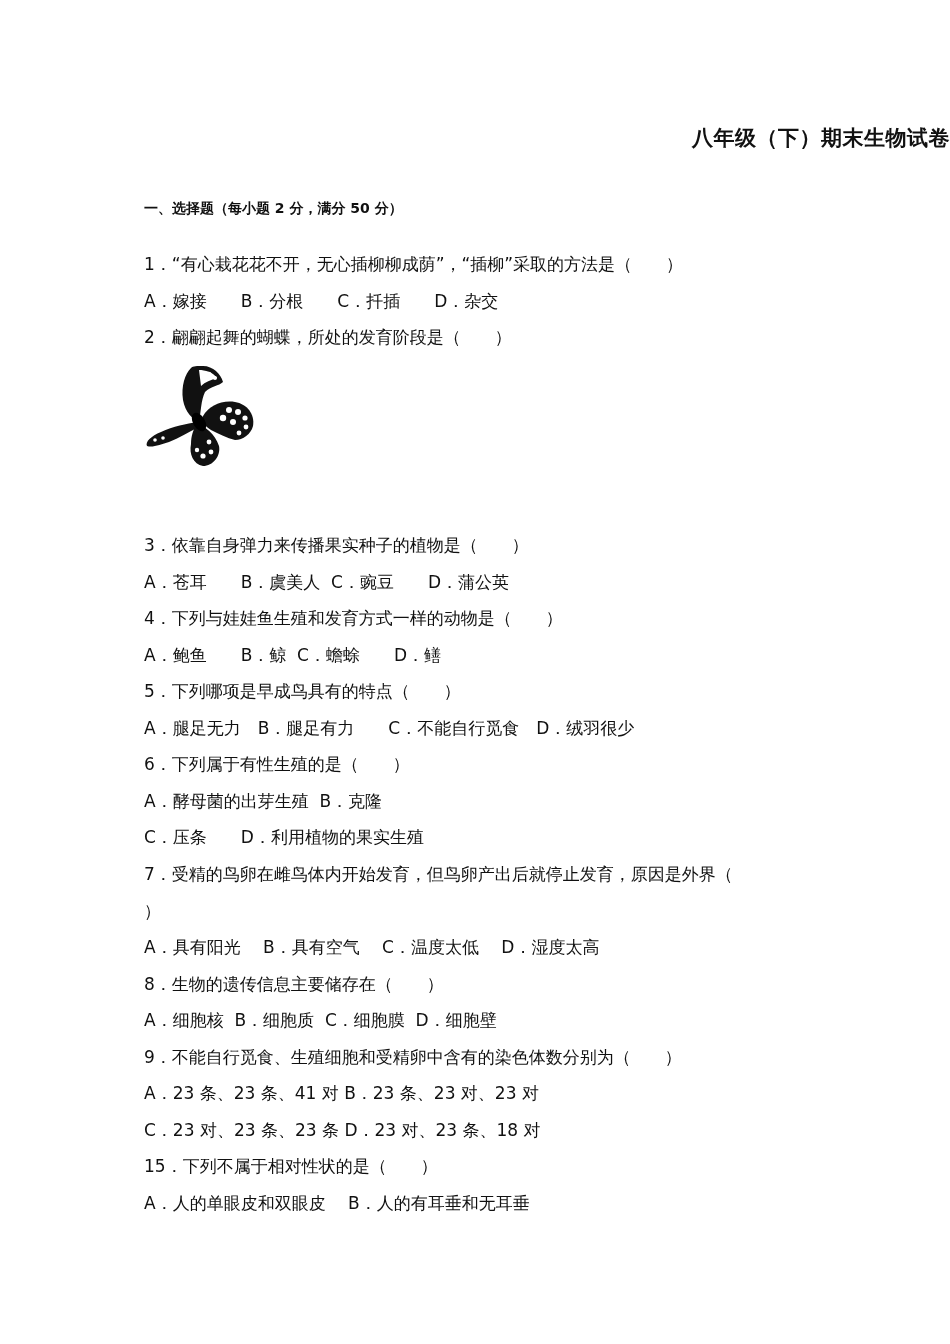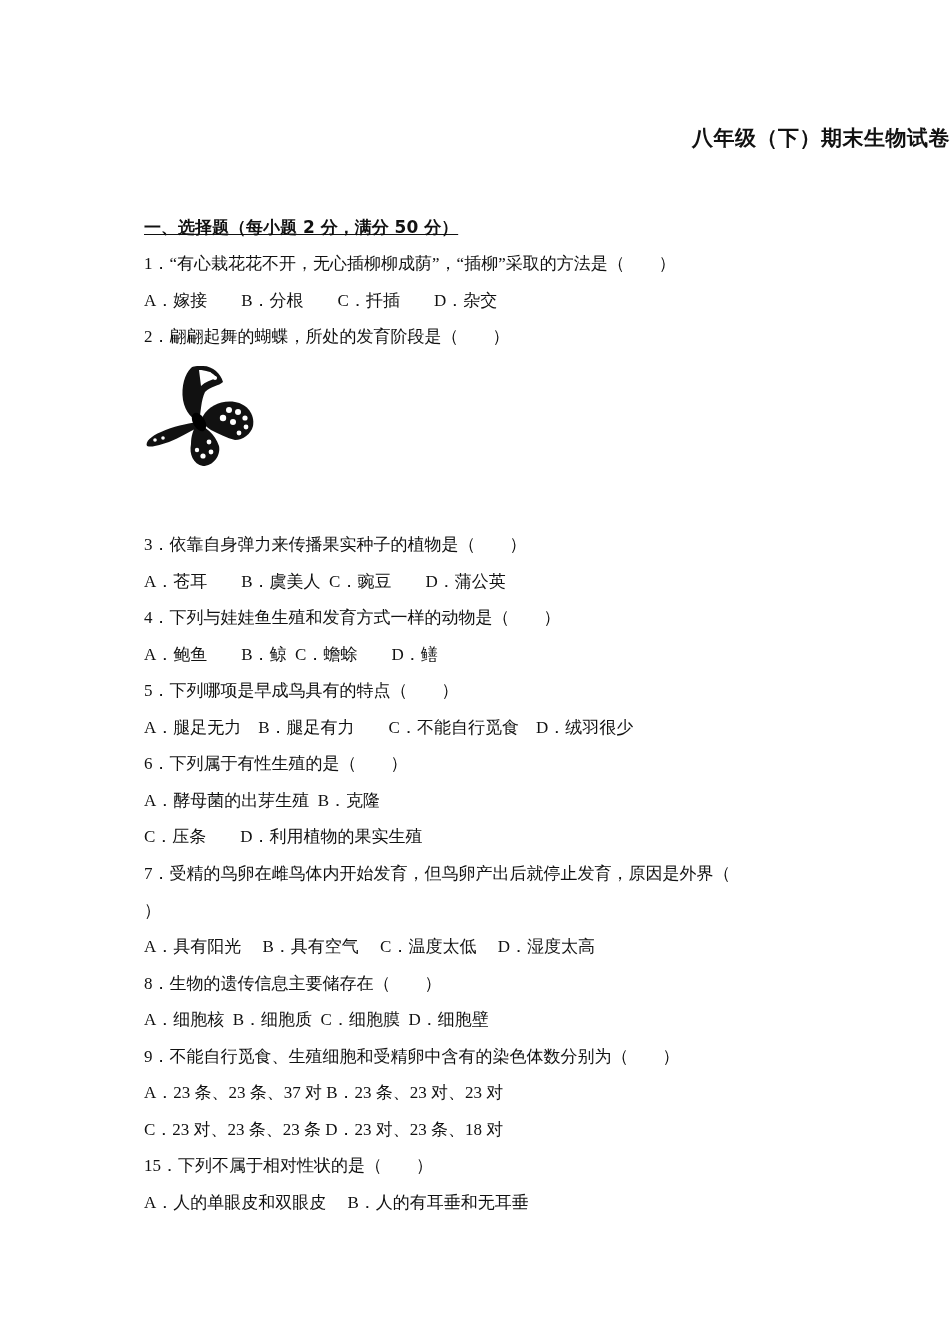--- a/index.html
+++ b/index.html
@@ -26,32 +26,30 @@
       left: 0;
       width: 950px;
       text-align: right;
       font-size: 21px;
       font-weight: bold;
       letter-spacing: 0.5px;
     }
     .section-heading {
       position: absolute;
       left: 144px;
-      top: 216px;
-      font-size: 17px;
+      top: 200px;
+      font-size: 14px;
       font-weight: bold;
-      text-decoration: underline;
     }
     .line {
       position: absolute;
       left: 144px;
       font-size: 17px;
       white-space: pre;
       line-height: 22px;
-      font-family: Liberation Serif, serif;
     }
     .butterfly {
       position: absolute;
       left: 143px;
       top: 360px;
       width: 112px;
       height: 110px;
     }
   </style>
 </head>
@@ -112,19 +110,19 @@
   <div class="line" style="top:826px">C．压条　　D．利用植物的果实生殖</div>
 
   <div class="line" style="top:863px"><span>7．</span><span>受精的鸟卵在雌鸟体内开始发育，但鸟卵产出后就停止发育，原因是外界（</span></div>
   <div class="line" style="top:900px">）</div>
   <div class="line" style="top:936px">A．具有阳光　 B．具有空气　 C．温度太低　 D．湿度太高</div>
 
   <div class="line" style="top:973px"><span>8．</span><span>生物的遗传信息主要储存在（　　）</span></div>
   <div class="line" style="top:1009px">A．细胞核  B．细胞质  C．细胞膜  D．细胞壁</div>
 
   <div class="line" style="top:1046px"><span>9．</span><span>不能自行觅食、生殖细胞和受精卵中含有的染色体数分别为（　　）</span></div>
-  <div class="line" style="top:1082px">A．23 条、23 条、37 对 B．23 条、23 对、23 对</div>
+  <div class="line" style="top:1082px">A．23 条、23 条、41 对 B．23 条、23 对、23 对</div>
   <div class="line" style="top:1119px">C．23 对、23 条、23 条 D．23 对、23 条、18 对</div>
 
   <div class="line" style="top:1155px"><span>15．</span><span>下列不属于相对性状的是（　　）</span></div>
   <div class="line" style="top:1192px">A．人的单眼皮和双眼皮　 B．人的有耳垂和无耳垂</div>
 
 </div>
 
 </body></html>

